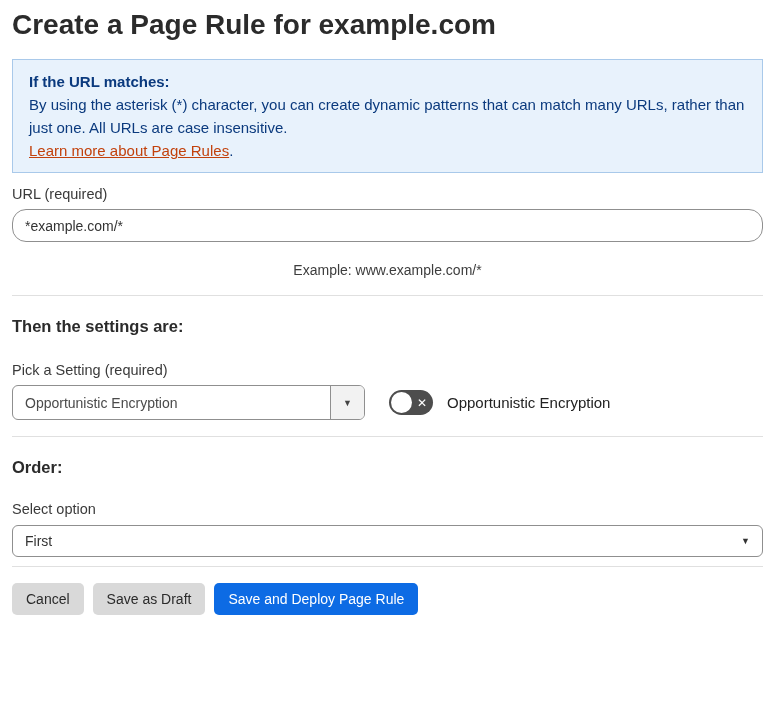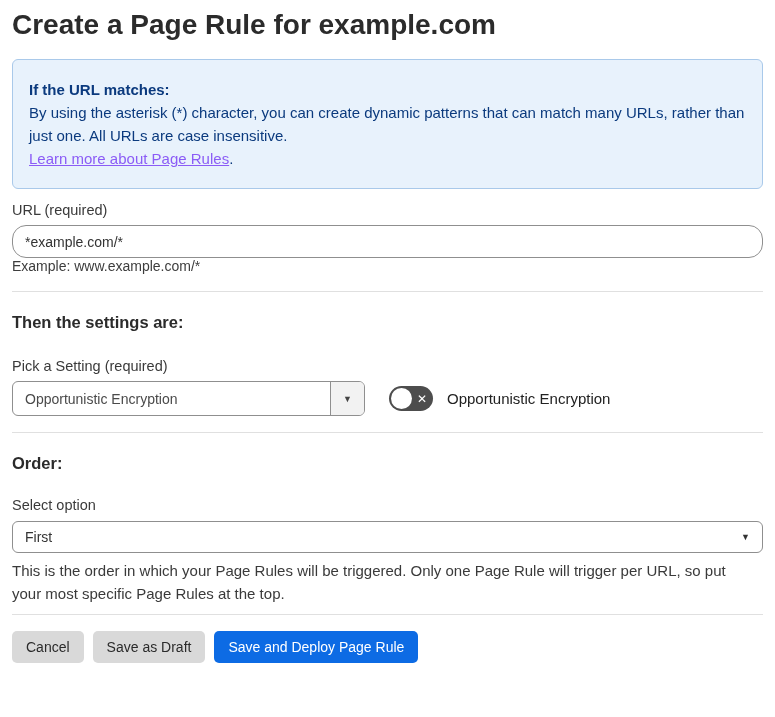--- a/index.html
+++ b/index.html
@@ -17,29 +17,29 @@
     font-size: 28px;
     line-height: 22px;
     font-weight: 700;
     color: #2b2b2b;
   }
 
   .info-box {
     margin-top: 23px;
     background: #e8f2fc;
     border: 1px solid #a9c9ea;
-    border-radius: 6px;
-    padding: 18px 16px;
+    border-radius: 0;
+    padding: 10px 16px;
     font-size: 15px;
     line-height: 23px;
     color: #0b3a7e;
   }
   .info-box .info-heading { font-weight: 700; }
   .info-box a.info-link {
-    color: #8b5cf6;
+    color: #c2410c;
     text-decoration: underline;
     cursor: pointer;
   }
 
   .field-label {
     margin-top: 13px;
     font-size: 14.5px;
     color: #3a3a3a;
   }
 
@@ -51,23 +51,24 @@
     border-radius: 14px;
     padding: 0 12px;
     font-size: 14px;
     font-family: "Liberation Sans", sans-serif;
     color: #333;
     background: #fff;
     outline: none;
   }
 
   .helper-text {
-    margin-top: 0;
+    margin-top: 20px;
     font-size: 14px;
     color: #3d3d3d;
+    text-align: center;
   }
 
   .divider {
     border: none;
     border-top: 1px solid #e0e0e0;
     margin-top: 17px;
   }
 
   .section-heading {
     margin-top: 21px;
@@ -241,21 +242,20 @@
 
   <div class="section-heading">Order:</div>
 
   <div class="field-label" style="margin-top:24px;">Select option</div>
 
   <div class="select-box">
     <span>First</span>
     <span class="select-arrow">▼</span>
   </div>
 
-  <div class="order-help">This is the order in which your Page Rules will be triggered. Only one Page Rule will trigger per URL, so put your most specific Page Rules at the top.</div>
 
   <hr class="divider footer-divider">
 
   <div class="footer-actions">
     <button class="btn">Cancel</button>
     <button class="btn">Save as Draft</button>
     <button class="btn primary">Save and Deploy Page Rule</button>
   </div>
 
 </div>

